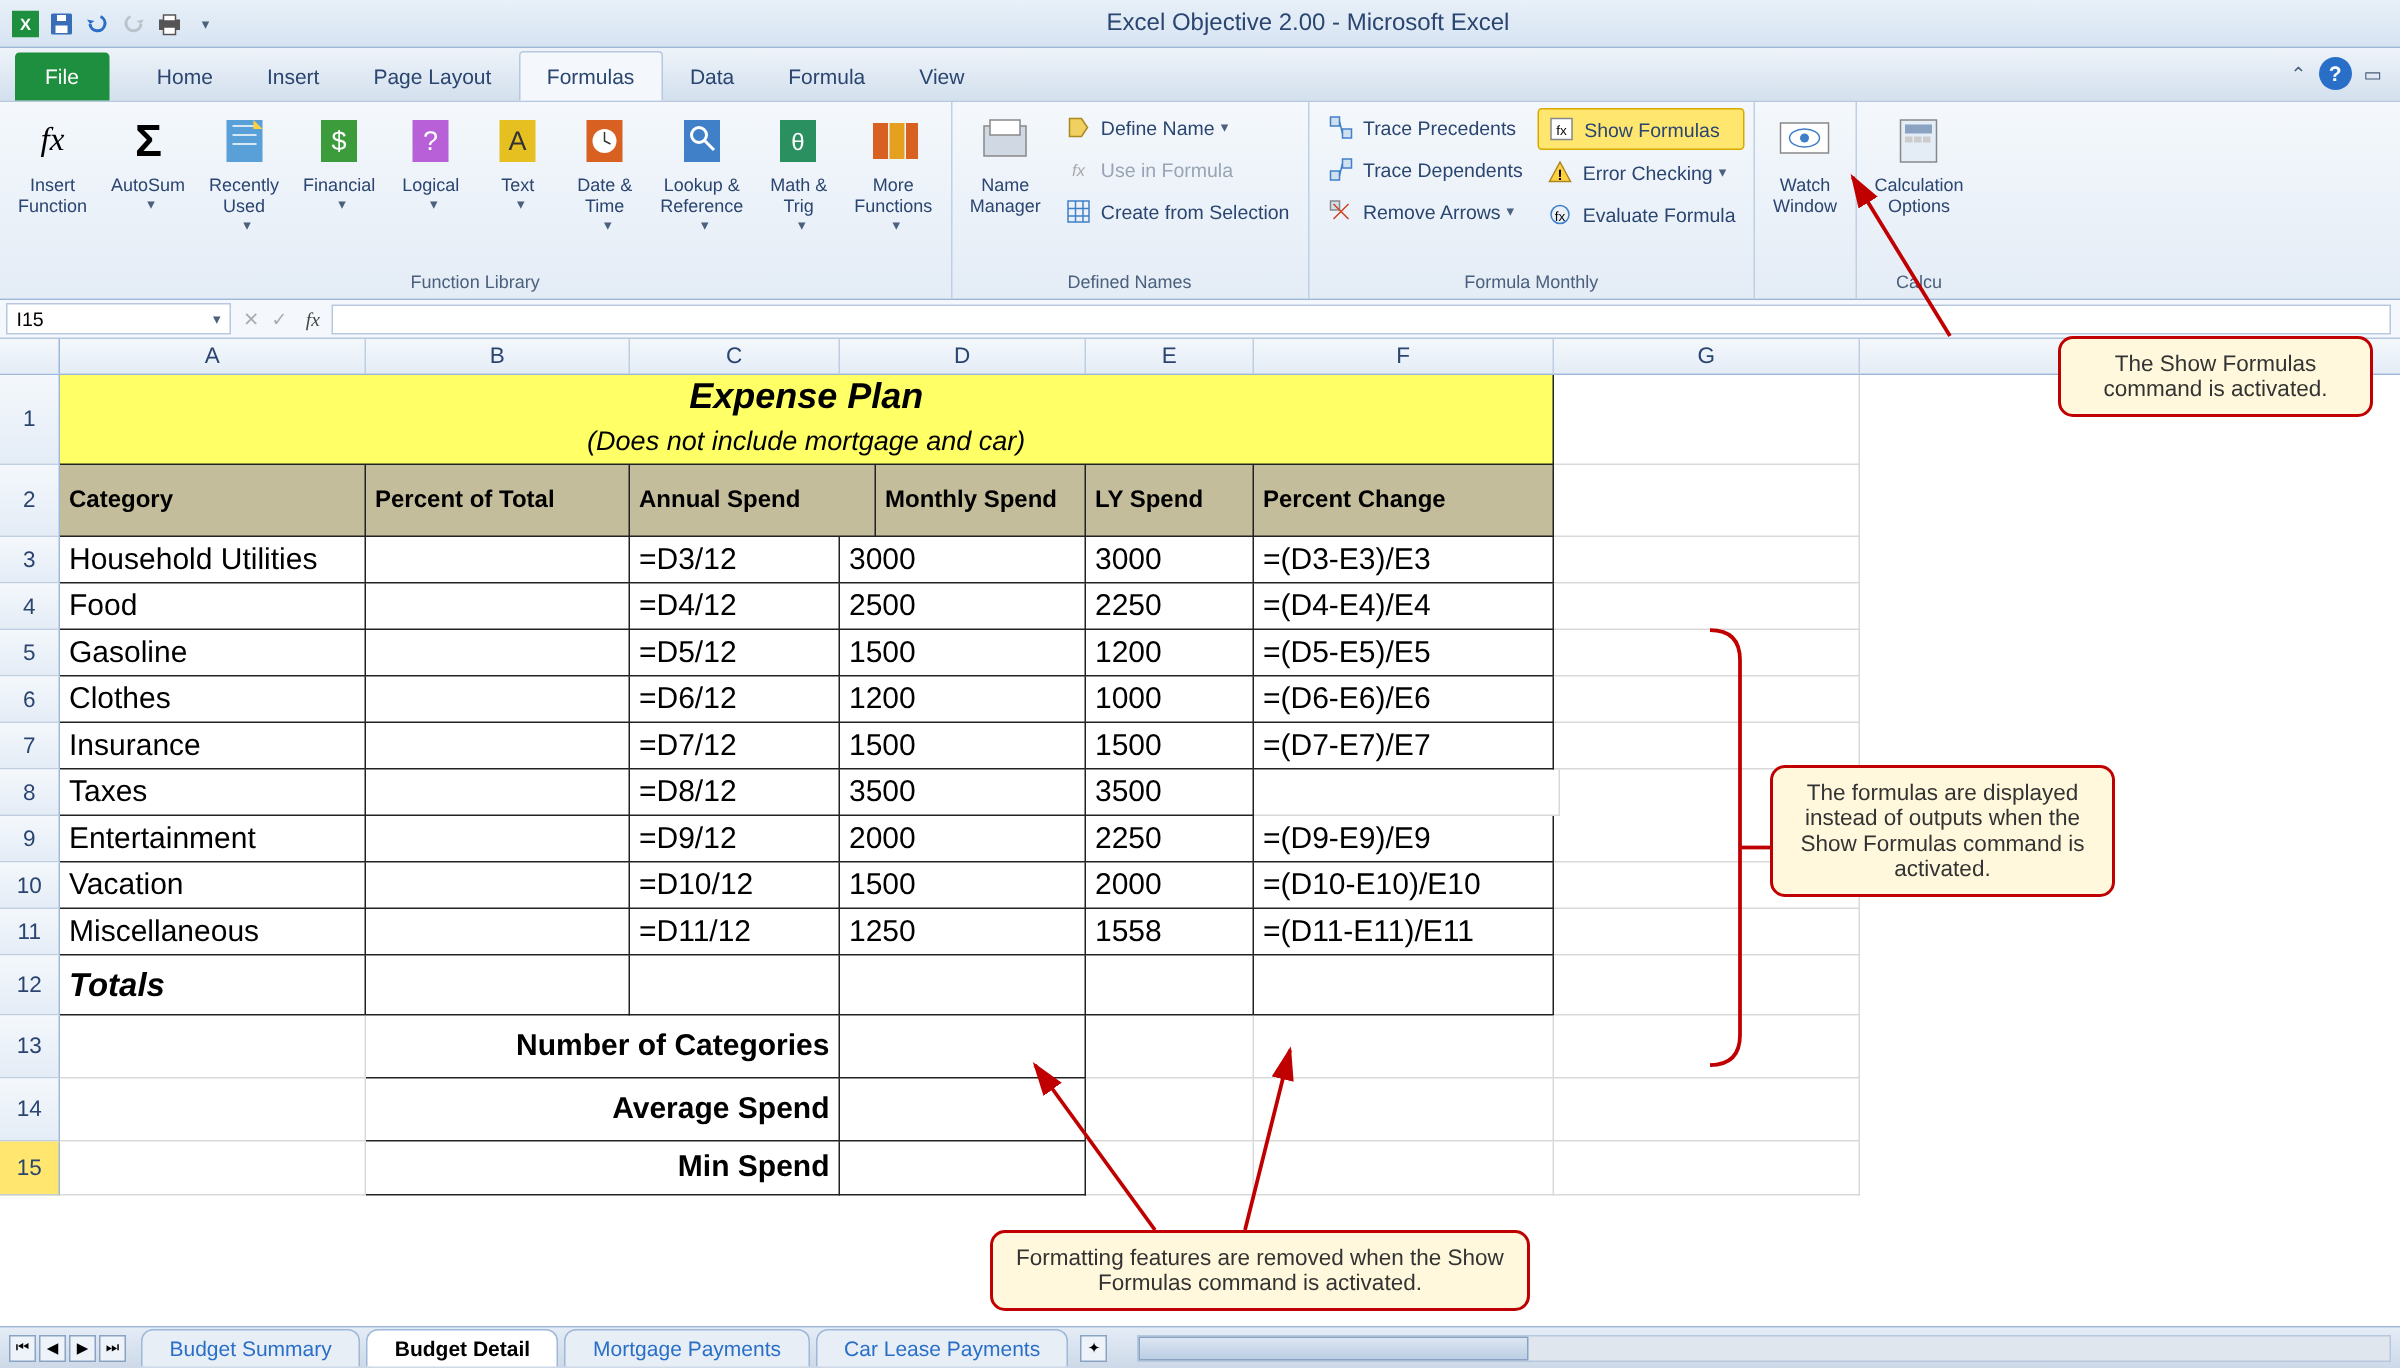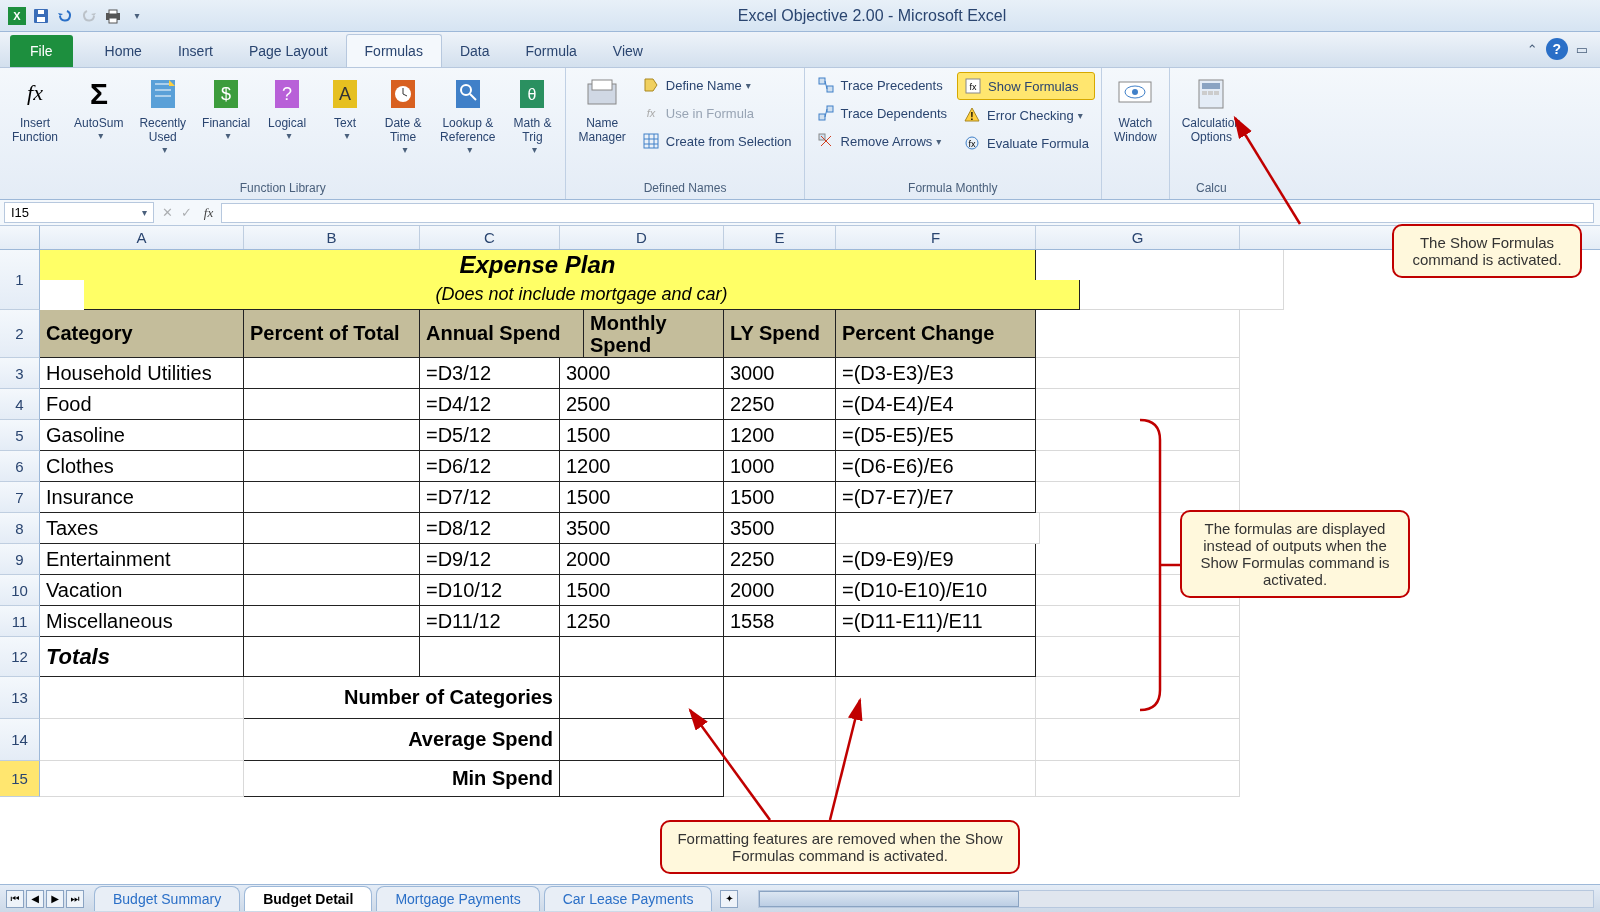--- a/index.html
+++ b/index.html
@@ -43,22 +43,22 @@
 .col-headers { display: flex; height: 24px; background: linear-gradient(#f4f8fc,#e4ecf6); border-bottom: 1px solid #9db8d8; }
 .corner { width: 40px; border-right: 1px solid #9db8d8; background: linear-gradient(#f4f8fc,#e4ecf6); }
 .col-h { border-right: 1px solid #bfcee0; display: flex; align-items: center; justify-content: center; font-size: 15px; color: #2a4570; }
 .rows { }
 .row { display: flex; }
 .row-h { width: 40px; border-right: 1px solid #9db8d8; border-bottom: 1px solid #bfcee0; background: linear-gradient(#f4f8fc,#e4ecf6); display: flex; align-items: center; justify-content: center; font-size: 15px; color: #2a4570; }
 .row-h.selected { background: #ffe66f; }
 .cell { border-right: 1px solid #222; border-bottom: 1px solid #222; padding: 2px 6px; font-size: 20px; font-family: Arial, sans-serif; display: flex; align-items: center; overflow: hidden; white-space: nowrap; }
 .cell.noborder { border-right: 1px solid #d9d9d9; border-bottom: 1px solid #d9d9d9; }
 .title-cell { background: #ffff66; font-weight: bold; font-style: italic; text-align: center; justify-content: center; font-size: 24px; }
-.subtitle-cell { background: #ffff66; font-style: italic; text-align: center; justify-content: center; font-size: 18px; margin-left: 44px; }
-.header-cell { background: #c4bd9b; font-weight: bold; font-size: 20px; }
+.subtitle-cell { background: #ffff66; font-style: italic; text-align: center; justify-content: center; font-size: 18px; }
+.header-cell { background: #c4bd9b; font-weight: bold; font-size: 16px; }
 .totals-cell { font-weight: bold; font-style: italic; font-size: 22px; }
 .label-right { text-align: right; justify-content: flex-end; font-weight: bold; font-size: 20px; }
 
 
 .sheet-bar { position: absolute; bottom: 0; left: 0; right: 0; height: 28px; background: linear-gradient(#e4ecf6,#cdd9e8); border-top: 1px solid #9db8d8; display: flex; align-items: center; padding: 0 6px; }
 .sheet-nav { display: flex; gap: 2px; margin-right: 10px; }
 .sheet-nav-btn { width: 18px; height: 18px; border: 1px solid #8aa3c2; background: #eef3f9; display: flex; align-items: center; justify-content: center; font-size: 10px; cursor: pointer; }
 .sheet-tab { padding: 4px 18px; background: #e8eef6; border: 1px solid #9db8d8; border-bottom: none; border-radius: 8px 8px 0 0; margin-right: 4px; font-size: 14px; color: #2a6fc7; cursor: pointer; }
 .sheet-tab.active { background: #fff; font-weight: bold; color: #000; }
 .scroll-track { flex:1; height:18px; background:#e0e6ee; margin-left:20px; border:1px solid #b7c8de; position:relative; }
@@ -192,20 +192,29 @@
 Reference</span>
         </div>
       <div class="big-btn dropdown-arrow">
           <svg class="big-icon">
             <rect x="6" y="4" width="24" height="28" fill="#2a9060"></rect>
             <text x="18" y="24" text-anchor="middle" fill="#fff" font-size="16">θ</text>
           </svg>
           <span style="white-space:pre">Math &amp;
 Trig</span>
         </div>
+      <div class="big-btn dropdown-arrow">
+          <svg class="big-icon">
+            <rect x="4" y="6" width="10" height="24" fill="#d86020"></rect>
+            <rect x="15" y="6" width="10" height="24" fill="#e6a020"></rect>
+            <rect x="26" y="6" width="8" height="24" fill="#d86020"></rect>
+          </svg>
+          <span style="white-space:pre">More
+Functions</span>
+        </div>
     </div>
     <div class="rgroup-label">Function Library</div>
   </div>
 
   <div class="rgroup">
     <div class="rgroup-row">
       <div class="big-btn">
           <svg class="big-icon">
             <rect x="4" y="8" width="28" height="20" fill="#d0d8e4" stroke="#888"></rect>
             <rect x="8" y="4" width="20" height="10" fill="#fff" stroke="#888"></rect>
@@ -525,21 +534,21 @@
       <div class="sheet-tab active">Budget Detail</div>
       <div class="sheet-tab">Mortgage Payments</div>
       <div class="sheet-tab">Car Lease Payments</div>
     </div>
   <div class="sheet-nav-btn" style="margin-left:4px">✦</div>
   <div class="scroll-track">
       <div class="scroll-thumb"></div>
     </div>
 </div>
 
-<div class="callout" style="top:224px;right:18px;width:190px">The Show Formulas command is activated.</div>
+<div class="callout" style="top:224px;right:18px;width:210px">The Show Formulas command is activated.</div>
 <div class="callout" style="top:510px;left:1180px;width:230px">The formulas are displayed instead of outputs when the Show Formulas command is activated.</div>
 <div class="callout" style="top:820px;left:660px;width:360px">Formatting features are removed when the Show Formulas command is activated.</div>
 
 <svg class="arrow-line" style="top:0;left:0" width="1600" height="912">
   <defs>
       <marker id="ah" markerWidth="10" markerHeight="10" refX="8" refY="3" orient="auto">
         <path d="M0,0 L0,6 L9,3 Z" fill="#c00000"></path>
       </marker>
     </defs>
 

